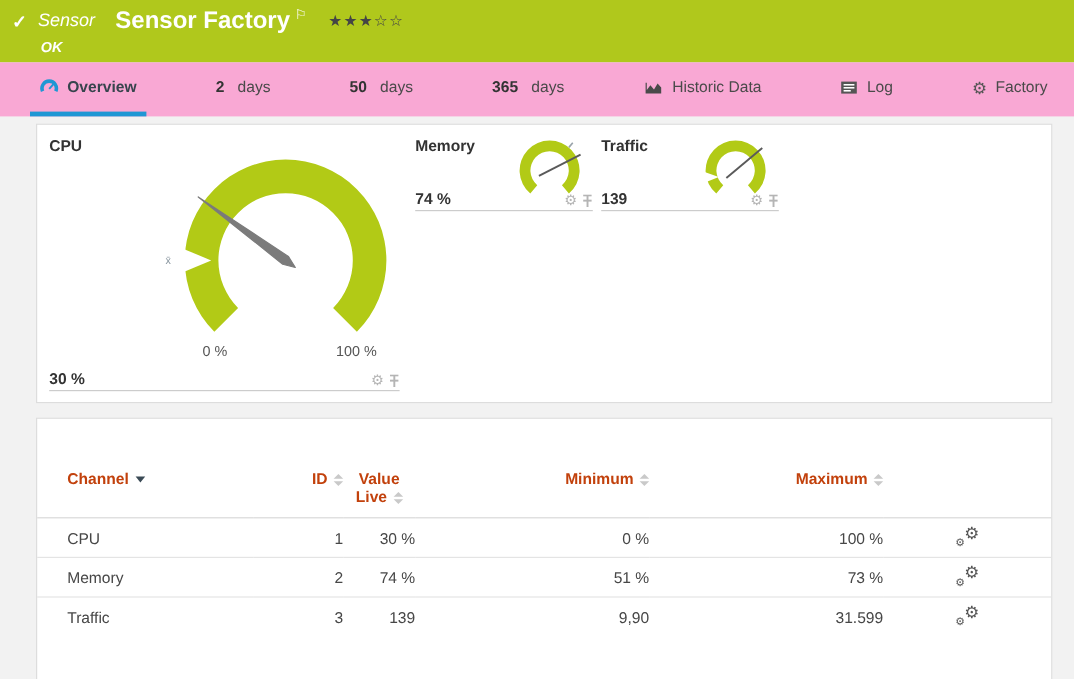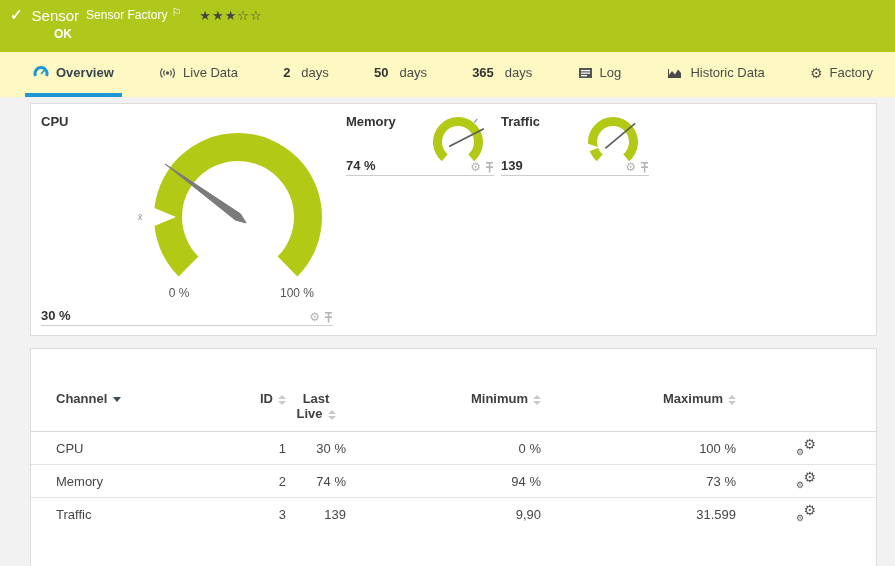--- a/index.html
+++ b/index.html
@@ -3,28 +3,28 @@
 <meta charset="utf-8">
 <style>
   * { margin:0; padding:0; box-sizing:border-box; }
   html,body { width:895px; height:566px; overflow:hidden; }
   body { font-family:"Liberation Sans", sans-serif; background:#f2f2f2; }
 
   
   .topbar { height:52px; background:#b0c81c; color:#fff; padding:6px 10px 0 10px; }
   .topbar-line1 { display:flex; align-items:center; }
   .check-icon { font-size:15px; font-weight:bold; margin-right:9px; }
-  .sensor-type { font-size:15px; margin-right:7px; }
-  .sensor-name { font-weight:normal; font-size:12px; }
+  .sensor-type { font-style:italic; font-size:15px; margin-right:17px; }
+  .sensor-name { font-weight:bold; font-size:20px; }
   .flag-icon { font-size:11px; margin-left:4px; align-self:flex-start; }
   .stars { margin-left:18px; font-size:13px; color:#454545; letter-spacing:1px; cursor:pointer; }
-  .status-ok { font-size:12px; margin-left:44px; margin-top:3px; font-weight:bold; }
-
-  
-  .tabs { height:45px; background:#fef9c3; display:flex; align-items:stretch;
+  .status-ok { font-size:12px; margin-left:24px; margin-top:3px; font-weight:bold;font-style:italic; }
+
+  
+  .tabs { height:45px; background:#f9a8d4; display:flex; align-items:stretch;
           padding:0 14px 0 25px; justify-content:space-between; }
   .tab { display:flex; align-items:center; gap:7px; padding:0 8px; font-size:13px;
          color:#4a4a4a; cursor:pointer; border-bottom:4px solid transparent; white-space:nowrap; }
   .tab.active { border-bottom-color:#1f97d4; }
   .tab.active .tab-label { color:#37444d; font-weight:bold; }
   .tab-num { font-weight:bold; color:#333; margin-right:4px; }
   .tab .gear-glyph { font-size:14px; color:#555; }
 
   
   .content { padding:6px 18px 0 30px; }
@@ -42,21 +42,21 @@
 
   .cpu-panel { position:absolute; left:10px; top:10px; width:292px; height:212px; }
   .cpu-gauge-wrap { position:absolute; left:87px; top:5px; }
   .mini-panel { position:absolute; top:10px; width:148px; height:62px; }
   .mini-panel.memory { left:315px; }
   .mini-panel.traffic { left:470px; }
   .mini-gauge-wrap { position:absolute; right:4px; top:-2px; }
 
   
   .ch-table { width:100%; border-collapse:collapse; margin-top:42px; table-layout:fixed; }
-  .ch-table th { font-size:13px; color:#404040; font-weight:bold; vertical-align:top;
+  .ch-table th { font-size:13px; color:#c2410c; font-weight:bold; vertical-align:top;
                  padding-bottom:10px; cursor:pointer; }
   .ch-table td { font-size:13px; color:#474747; height:33px; }
   .ch-table tbody tr { border-top:1px solid #e4e4e4; }
   .ch-table thead tr { border-bottom:1px solid #d9d9d9; }
   .col-channel { text-align:left; padding-left:25px; }
   .col-num { text-align:right;margin-top:36px; }
   .col-center { text-align:center; }
   .sort-stack { display:inline-flex; flex-direction:column; gap:2px; margin-left:5px; vertical-align:middle; }
   .sort-stack i { display:block; width:0; height:0; border-left:4px solid transparent; border-right:4px solid transparent; }
   .sort-stack .up { border-bottom:4px solid #c9c9c9; }
@@ -84,55 +84,45 @@
 
 <div class="tabs">
   <div class="tab active">
     <svg width="16" height="15" viewBox="0 0 16 15">
       <path d="M2.5 11 A6 6 0 1 1 13.5 11" fill="none" stroke="#1f97d4" stroke-width="3"></path>
       <line x1="8" y1="9" x2="12.5" y2="4" stroke="#1f97d4" stroke-width="1.6"></line>
     </svg>
     <span class="tab-label">Overview</span>
   </div>
   <div class="tab">
-    <svg width="17" height="14" viewBox="0 0 17 14">
-      <circle cx="8.5" cy="7" r="1.7" fill="#555"></circle>
-      <path d="M5.8 4.5 A3.6 3.6 0 0 0 5.8 9.5" fill="none" stroke="#555" stroke-width="1.2"></path>
-      <path d="M3.4 2.5 A6.4 6.4 0 0 0 3.4 11.5" fill="none" stroke="#555" stroke-width="1.2"></path>
-      <path d="M11.2 4.5 A3.6 3.6 0 0 1 11.2 9.5" fill="none" stroke="#555" stroke-width="1.2"></path>
-      <path d="M13.6 2.5 A6.4 6.4 0 0 1 13.6 11.5" fill="none" stroke="#555" stroke-width="1.2"></path>
-    </svg>
-    <span class="tab-label">Live Data</span>
-  </div>
-  <div class="tab">
     <span class="tab-num">2</span>
     <span class="tab-label">days</span>
   </div>
   <div class="tab">
     <span class="tab-num">50</span>
     <span class="tab-label">days</span>
   </div>
   <div class="tab">
     <span class="tab-num">365</span>
     <span class="tab-label">days</span>
+  </div>
+  <div class="tab">
+    <svg width="17" height="14" viewBox="0 0 17 14">
+      <path d="M2 12 L2 3 L3 3 L3 9 L6 5 L9 8.5 L12 3.5 L15 7 L15 12 Z" fill="#4a4a4a"></path>
+    </svg>
+    <span class="tab-label">Historic Data</span>
   </div>
   <div class="tab">
     <svg width="15" height="12" viewBox="0 0 15 12">
       <rect x="1" y="1" width="13" height="10" fill="#555"></rect>
       <rect x="3" y="3" width="9" height="1.3" fill="#fff"></rect>
       <rect x="3" y="5.5" width="9" height="1.3" fill="#fff"></rect>
       <rect x="3" y="8" width="6" height="1.3" fill="#fff"></rect>
     </svg>
     <span class="tab-label">Log</span>
-  </div>
-  <div class="tab">
-    <svg width="17" height="14" viewBox="0 0 17 14">
-      <path d="M2 12 L2 3 L3 3 L3 9 L6 5 L9 8.5 L12 3.5 L15 7 L15 12 Z" fill="#4a4a4a"></path>
-    </svg>
-    <span class="tab-label">Historic Data</span>
   </div>
   <div class="tab">
     <span class="gear-glyph">⚙</span>
     <span class="tab-label">Factory</span>
   </div>
 </div>
 
 <div class="content">
 
   <div class="card overview">
@@ -229,21 +219,21 @@
             <span>Channel</span><span class="sort-desc"></span>
           </th>
           <th class="col-num">
             <span>ID</span><span class="sort-stack">
                 <i class="up"></i>
                 <i class="dn"></i>
               </span>
           </th>
           <th class="col-center">
             <span class="lastval-head">
-              <span>Last</span><br>
+              <span>Value</span><br>
               <span>Live</span><span class="sort-stack">
                   <i class="up"></i>
                   <i class="dn"></i>
                 </span>
             </span>
           </th>
           <th class="col-num">
             <span>Minimum</span><span class="sort-stack">
                 <i class="up"></i>
                 <i class="dn"></i>
@@ -264,21 +254,21 @@
           <td class="col-num">1</td>
           <td class="col-num">30 %</td>
           <td class="col-num">0 %</td>
           <td class="col-num">100 %</td>
           <td class="col-center"><span class="gears"><span class="g-big">⚙</span><span class="g-small">⚙</span></span></td>
         </tr>
         <tr>
           <td class="col-channel">Memory</td>
           <td class="col-num">2</td>
           <td class="col-num">74 %</td>
-          <td class="col-num">94 %</td>
+          <td class="col-num">51 %</td>
           <td class="col-num">73 %</td>
           <td class="col-center"><span class="gears"><span class="g-big">⚙</span><span class="g-small">⚙</span></span></td>
         </tr>
         <tr>
           <td class="col-channel">Traffic</td>
           <td class="col-num">3</td>
           <td class="col-num">139</td>
           <td class="col-num">9,90</td>
           <td class="col-num">31.599</td>
           <td class="col-center"><span class="gears"><span class="g-big">⚙</span><span class="g-small">⚙</span></span></td>

